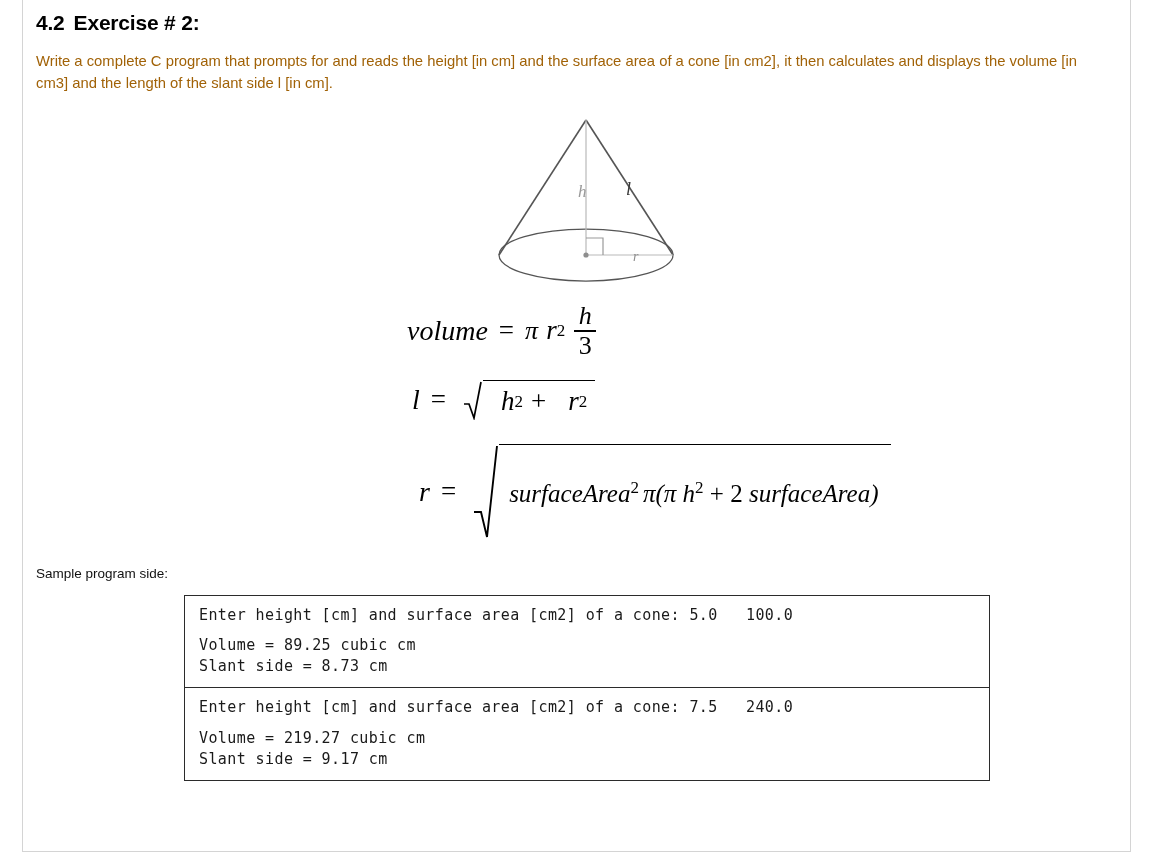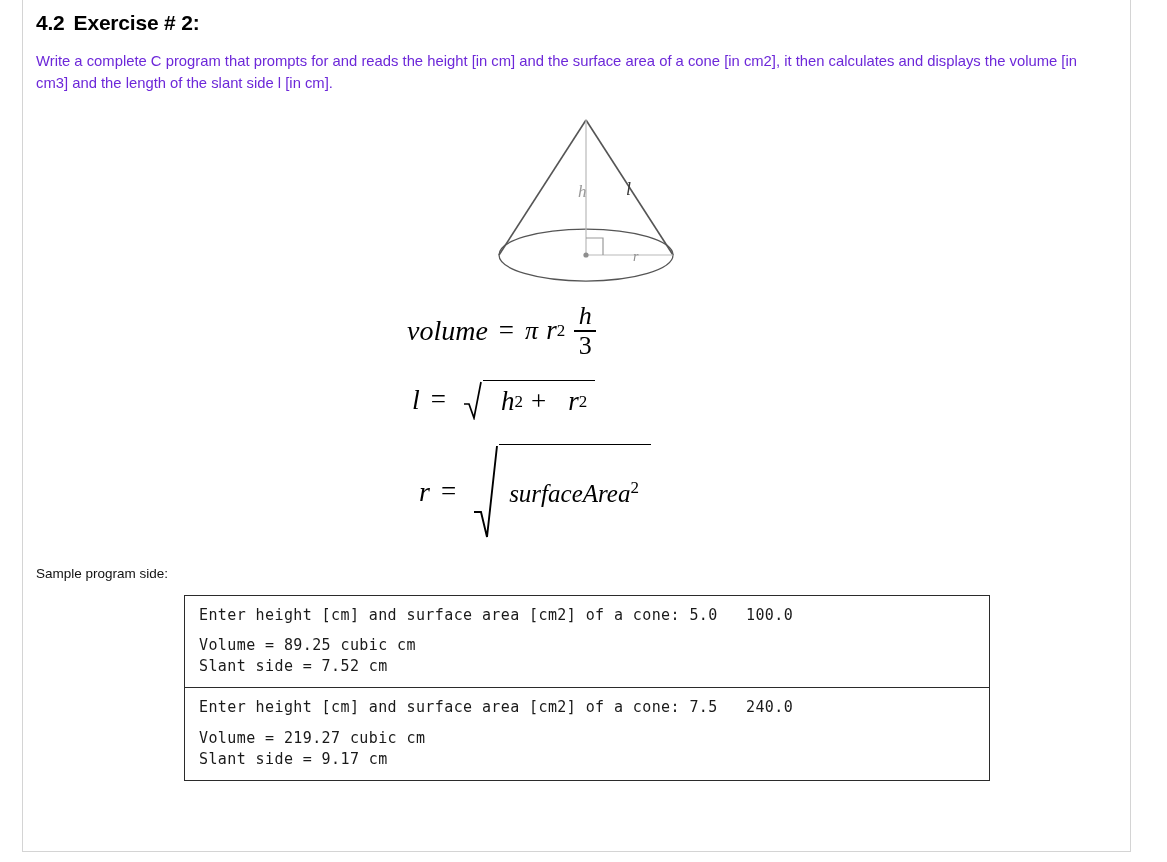--- a/index.html
+++ b/index.html
@@ -51,21 +51,21 @@
     color: #000;
   }
   .title-num { margin-right: 9px; }
 
   
   .exercise-body {
     margin: 0;
     padding: 16px 16px 0 13px;
     font-size: 14.8px;
     line-height: 1.48;
-    color: #6d28d9;
+    color: #a16207;
     max-width: 1096px;
   }
 
   
   .figure-wrap {
     width: 100%;
     padding-top: 12px;
     display: flex;
     justify-content: flex-start;
   }
@@ -270,33 +270,34 @@
         <span class="eq">=</span>
         <span class="sqrt">
           <span class="sqrt-sign">
             <svg width="26" height="96" viewBox="0 0 26 96">
               <polyline points="1,68 8,68 14,93 24,2" fill="none" stroke="#000" stroke-width="1.9"></polyline>
             </svg>
           </span>
           <span class="sqrt-body-big">
             <span class="bigfrac-num"><span>surfaceArea</span><span class="sup-up">2</span></span>
             <span class="bigfrac-bar"></span>
+            <span class="bigfrac-den"><span>π(</span><span>π</span>&nbsp;<span>h</span><span class="sup-up">2</span>&nbsp;<span class="op">+</span>&nbsp;<span class="op">2</span>&nbsp;<span>surfaceArea</span><span>)</span></span>
           </span>
         </span>
       </div>
 
     </div>
 
     <p class="sample-label">Sample program side:</p>
 
     <div class="console-wrap">
       <div class="console">
 
         <div class="run"><span>Enter height [cm] and surface area [cm2] of a cone: 5.0   100.0</span><span class="blank"></span><span>Volume = 89.25 cubic cm</span>
-<span>Slant side = 7.52 cm</span></div>
+<span>Slant side = 8.73 cm</span></div>
 
         <div class="run"><span>Enter height [cm] and surface area [cm2] of a cone: 7.5   240.0</span><span class="blank"></span><span>Volume = 219.27 cubic cm</span>
 <span>Slant side = 9.17 cm</span></div>
 
       </div>
     </div>
 
   </div>
 </div>
 

